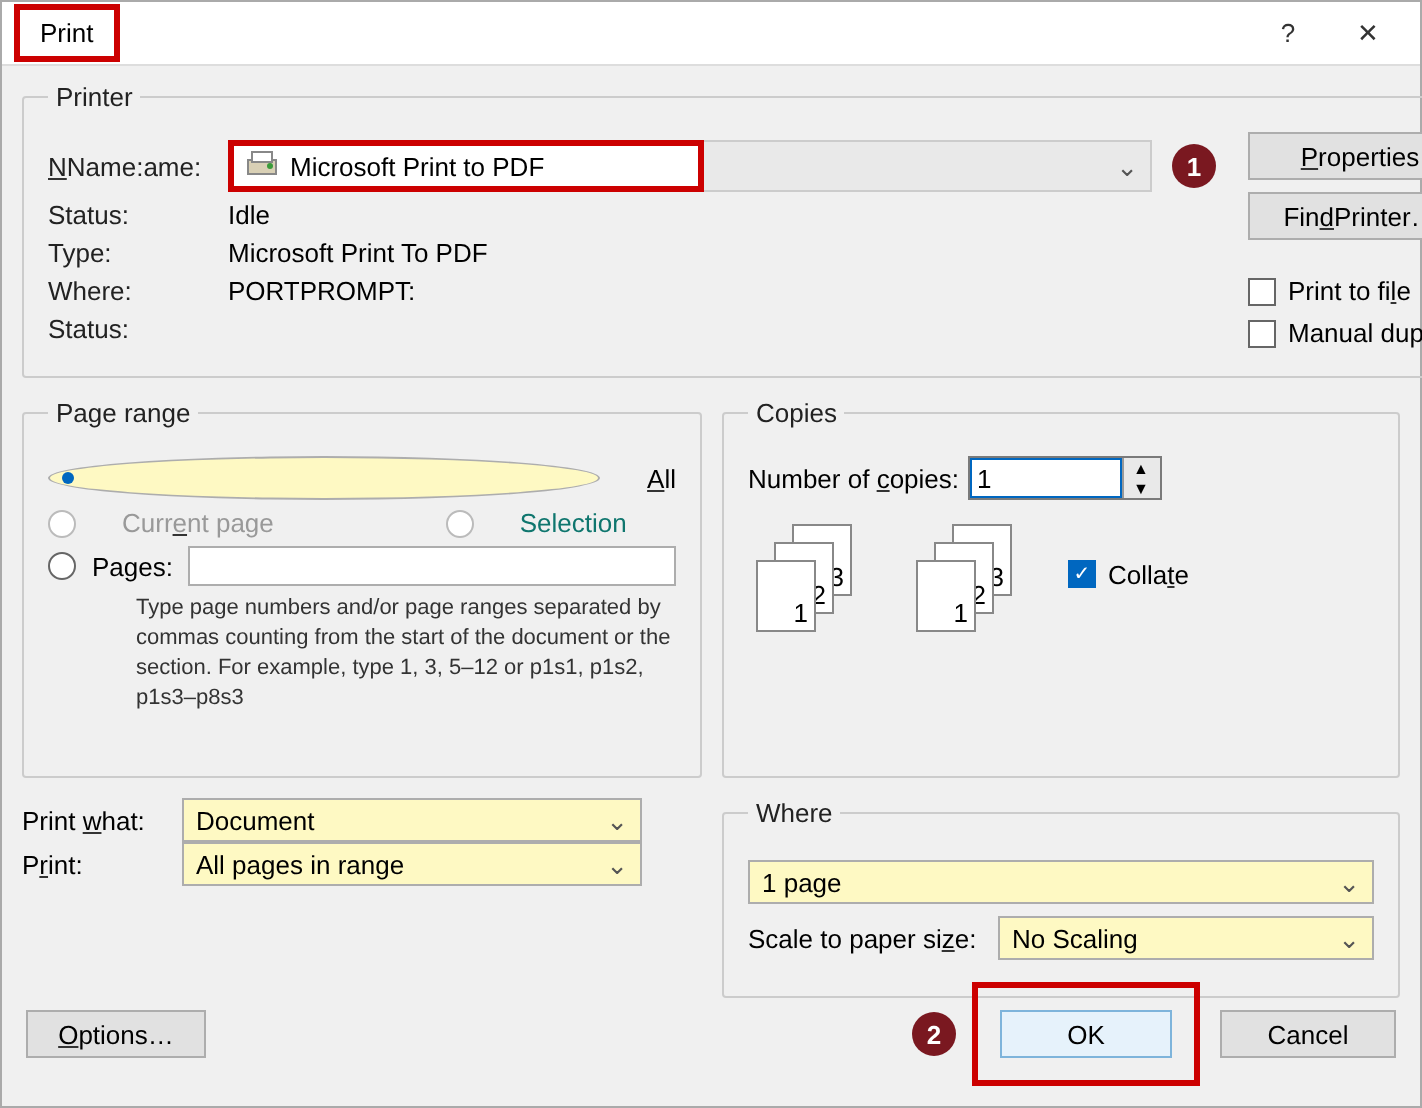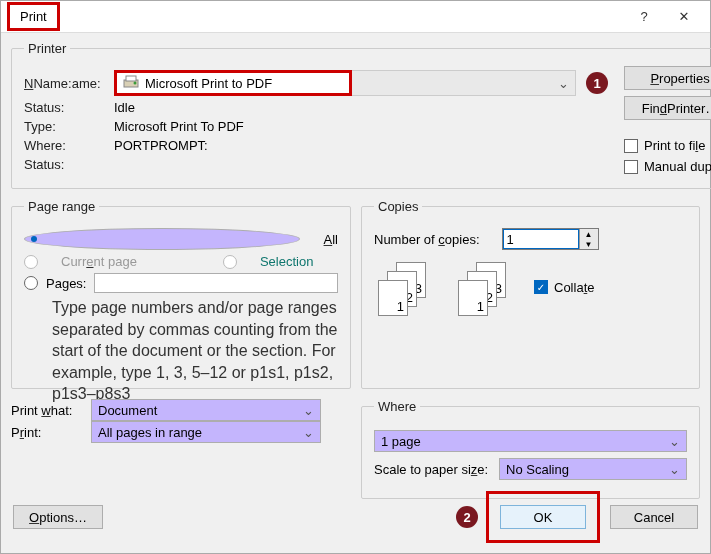--- a/index.html
+++ b/index.html
@@ -22,32 +22,32 @@
 .side-btns { display: flex; flex-direction: column; gap: 6px; width: 112px; }
 .chk { display: flex; align-items: center; gap: 6px; }
 .chkbox { width: 14px; height: 14px; border: 1px solid #666; background: #fff; display: inline-flex; align-items: center; justify-content: center; font-size:10px; color:#fff; }
 .chkbox.checked { background:#0067c0; border-color:#0067c0; }
 .rdo { width:14px; height:14px; border:1px solid #666; border-radius:50%; display:inline-flex; align-items:center; justify-content:center; background:#fff; }
 .rdo.sel::after { content:""; width:6px; height:6px; background:#0067c0; border-radius:50%; }
 .rdo.dis { border-color:#bbb; }
 .cols { display:flex; gap:10px; }
 .col-left { flex: 0 0 340px; }
 .col-right { flex: 1; }
-.help { color:#333; font-size:16px; line-height:1.35; max-width:300px; margin-left:28px; margin-top:4px;}
+.help { color:#333; font-size:11px; line-height:1.35; max-width:300px; margin-left:44px; margin-top:4px;}
 .spin { display:flex; border:1px solid #7a7a7a; height:22px; }
 .spin input { border:0; width:76px; padding:0 4px; outline:1px solid #0067c0; outline-offset:-1px; }
 .spin .arrs { display:flex; flex-direction:column; border-left:1px solid #999; }
 .spin .arrs div { flex:1; width:18px; font-size:8px; display:flex; align-items:center; justify-content:center; background:#e9e9e9; }
 .collate-icons { display:flex; gap:30px; margin:8px 0 4px 4px; }
 .stack { position:relative; width:50px; height:54px; }
 .page { position:absolute; width:30px; height:36px; background:#fff; border:1px solid #888; font-size:9px; padding:2px; }
 .page span { position:absolute; bottom:1px; right:3px; }
 .bottom-row { display:flex; align-items:center; margin:0 0; }
 .bottom-row .blab { width:80px; }
-.sel { height:22px; border:1px solid #adadad; background:#c4b5fd; display:flex; align-items:center; padding:2px 6px; justify-content:space-between; flex:1;}
+.sel { height:22px; border:1px solid #adadad; background:#fef9c3; display:flex; align-items:center; padding:2px 6px; justify-content:space-between; flex:1;}
 .sel .arr { color:#555; }
 .dlg-btns { position:absolute; bottom:10px; left:12px; right:12px; display:flex; align-items:center; }
 .zoom-row { display:flex; align-items:center; margin:6px 0; }
 .zoom-row .zlab { width:125px; }
 .ok-wrap { border:3px solid #cc0000; padding:11px; }
 .printer-grid { display:grid; grid-template-columns: 1fr 124px; gap:0 16px; align-items:start;}
 </style>
 </head>
 <body>
 
@@ -150,21 +150,21 @@
           <div class="sel" style="width:230px;flex:0 0 230px">
               <span>All pages in range</span>
               <span class="arr">⌄</span>
             </div>
         </div>
       </div>
 
       <div class="col-right">
         <fieldset style="height:190px">
           <legend>Copies</legend>
-          <div class="row" style="gap:22px">
+          <div class="row" style="gap:4px">
             <span>Number of <span class="und">c</span>opies:</span>
             <div class="spin">
               <input value="1" style="">
               <div class="arrs">
                   <div>▲</div>
                   <div>▼</div>
                 </div>
             </div>
           </div>
           <div style="display:flex;align-items:center;gap:26px">

